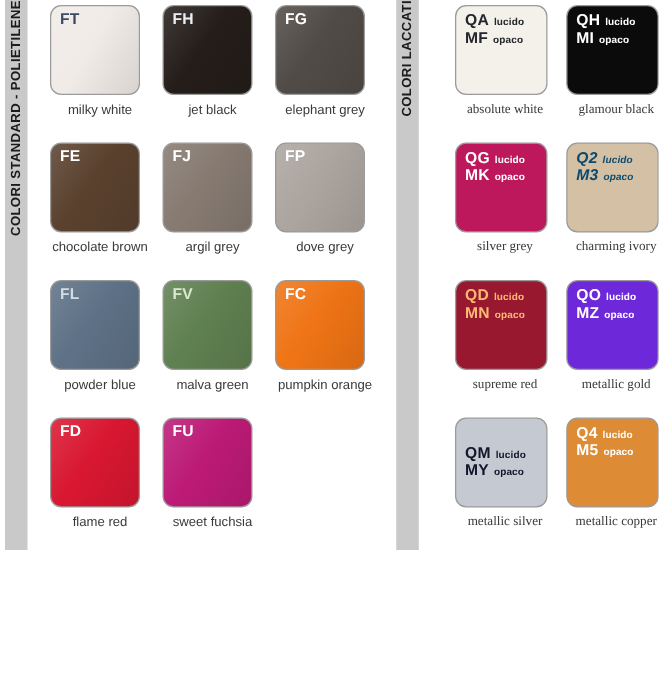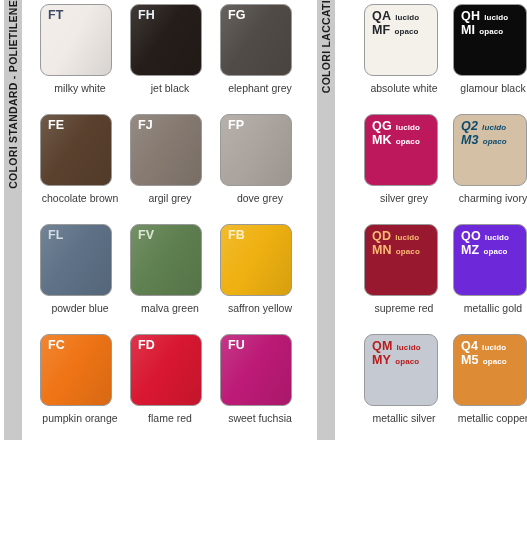--- a/index.html
+++ b/index.html
@@ -128,21 +128,21 @@
     position: absolute;
     left: 0;
     top: 82px;
     width: 80px;
     text-align: center;
     font-size: 10.5px;
     color: #3a3a3a;
     line-height: 12px;
     white-space: nowrap;
   }
-  .grid-laccati .name { width: 80px; }
+  .grid-laccati .name { width: 80px; font-family: Liberation Serif, serif; }
 </style>
 </head>
 <body>
 
 <div class="sheet">
 
   <div class="vbar vbar-left">
     <span class="vbar-text">COLORI STANDARD - POLIETILENE</span>
   </div>
 
@@ -193,26 +193,20 @@
         </div>
         <div class="name">powder blue</div>
       </div>
       <div class="cell">
         <div class="swatch textured" style="background: rgb(95, 128, 80);">
           <span class="code" style="color: rgb(216, 230, 207);">FV</span>
         </div>
         <div class="name">malva green</div>
       </div>
       <div class="cell">
-        <div class="swatch textured" style="background: rgb(239, 177, 17);">
-          <span class="code" style="color: rgb(253, 240, 198);">FB</span>
-        </div>
-        <div class="name">saffron yellow</div>
-      </div>
-      <div class="cell">
         <div class="swatch textured" style="background: rgb(239, 116, 21);">
           <span class="code" style="color: rgb(255, 255, 255);">FC</span>
         </div>
         <div class="name">pumpkin orange</div>
       </div>
       <div class="cell">
         <div class="swatch textured" style="background: rgb(217, 23, 49);">
           <span class="code" style="color: rgb(255, 255, 255);">FD</span>
         </div>
         <div class="name">flame red</div>
@@ -310,21 +304,21 @@
             <div class="row">
               <span class="key">MZ</span>
               <span class="fin">opaco</span>
             </div>
           </div>
         </div>
         <div class="name">metallic gold</div>
       </div>
       <div class="cell">
         <div class="swatch wide" style="background: rgb(197, 201, 210);">
-          <div class="dual" style="color: #b91c1c;">
+          <div class="dual" style="color: #0f172a; margin-top: 16px;">
             <div class="row">
               <span class="key">QM</span>
               <span class="fin">lucido</span>
             </div>
             <div class="row">
               <span class="key">MY</span>
               <span class="fin">opaco</span>
             </div>
           </div>
         </div>

